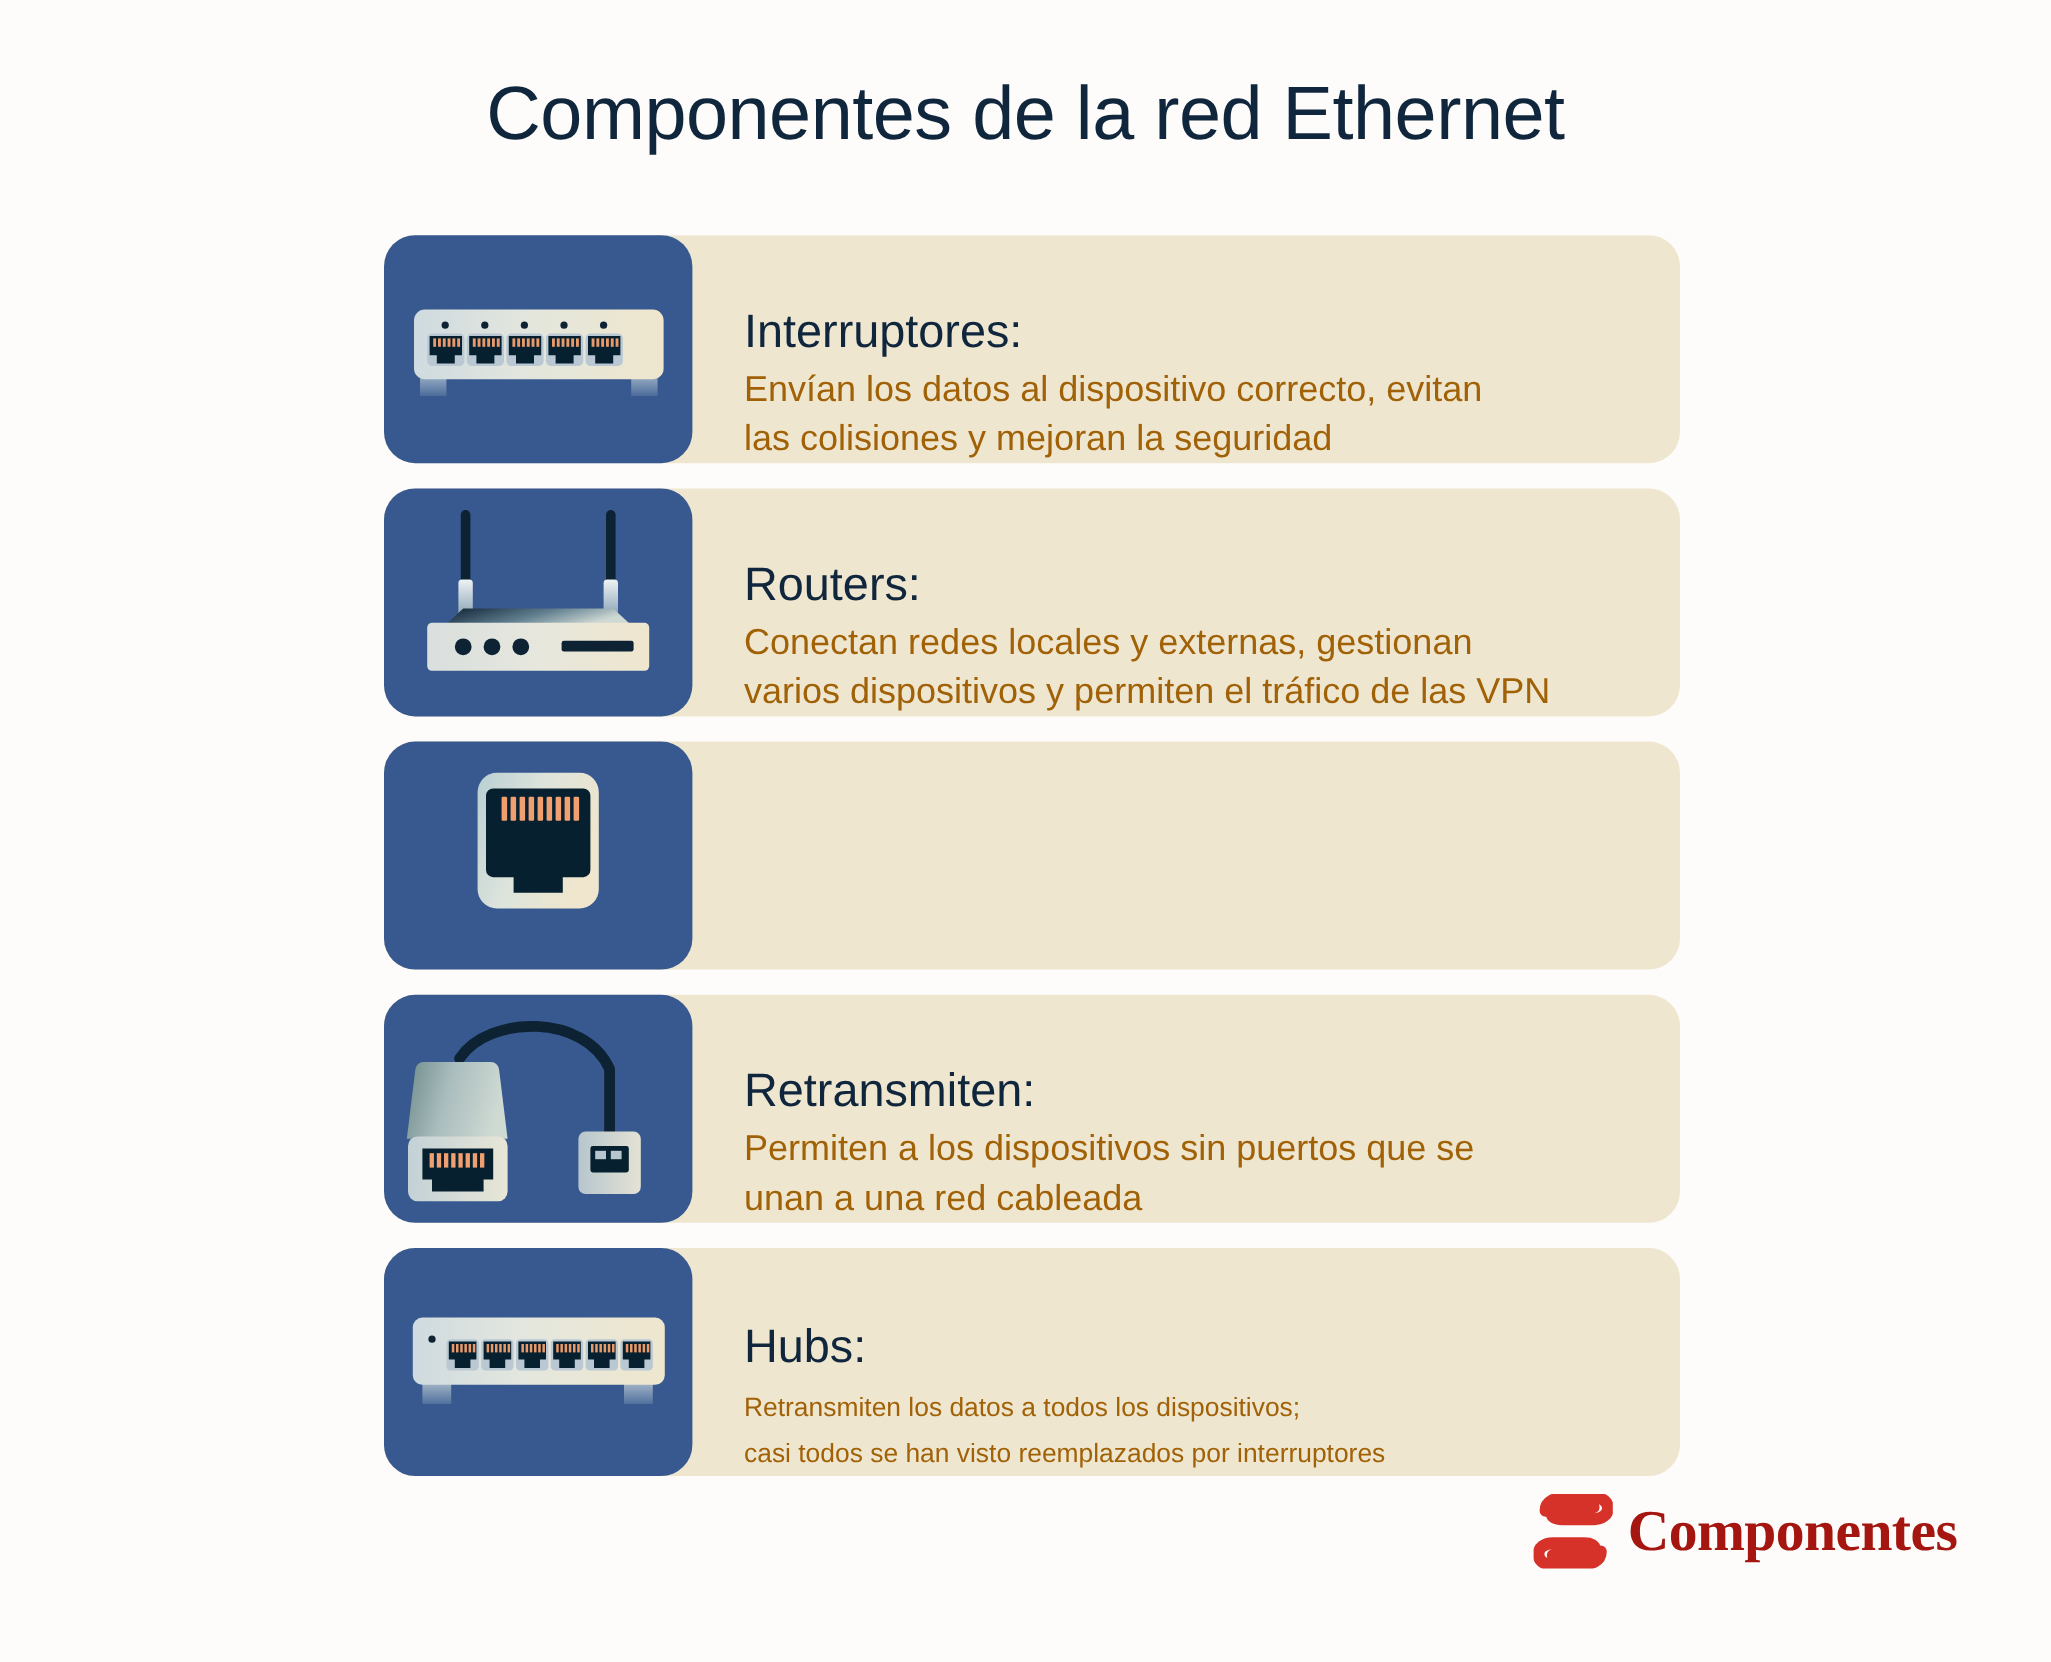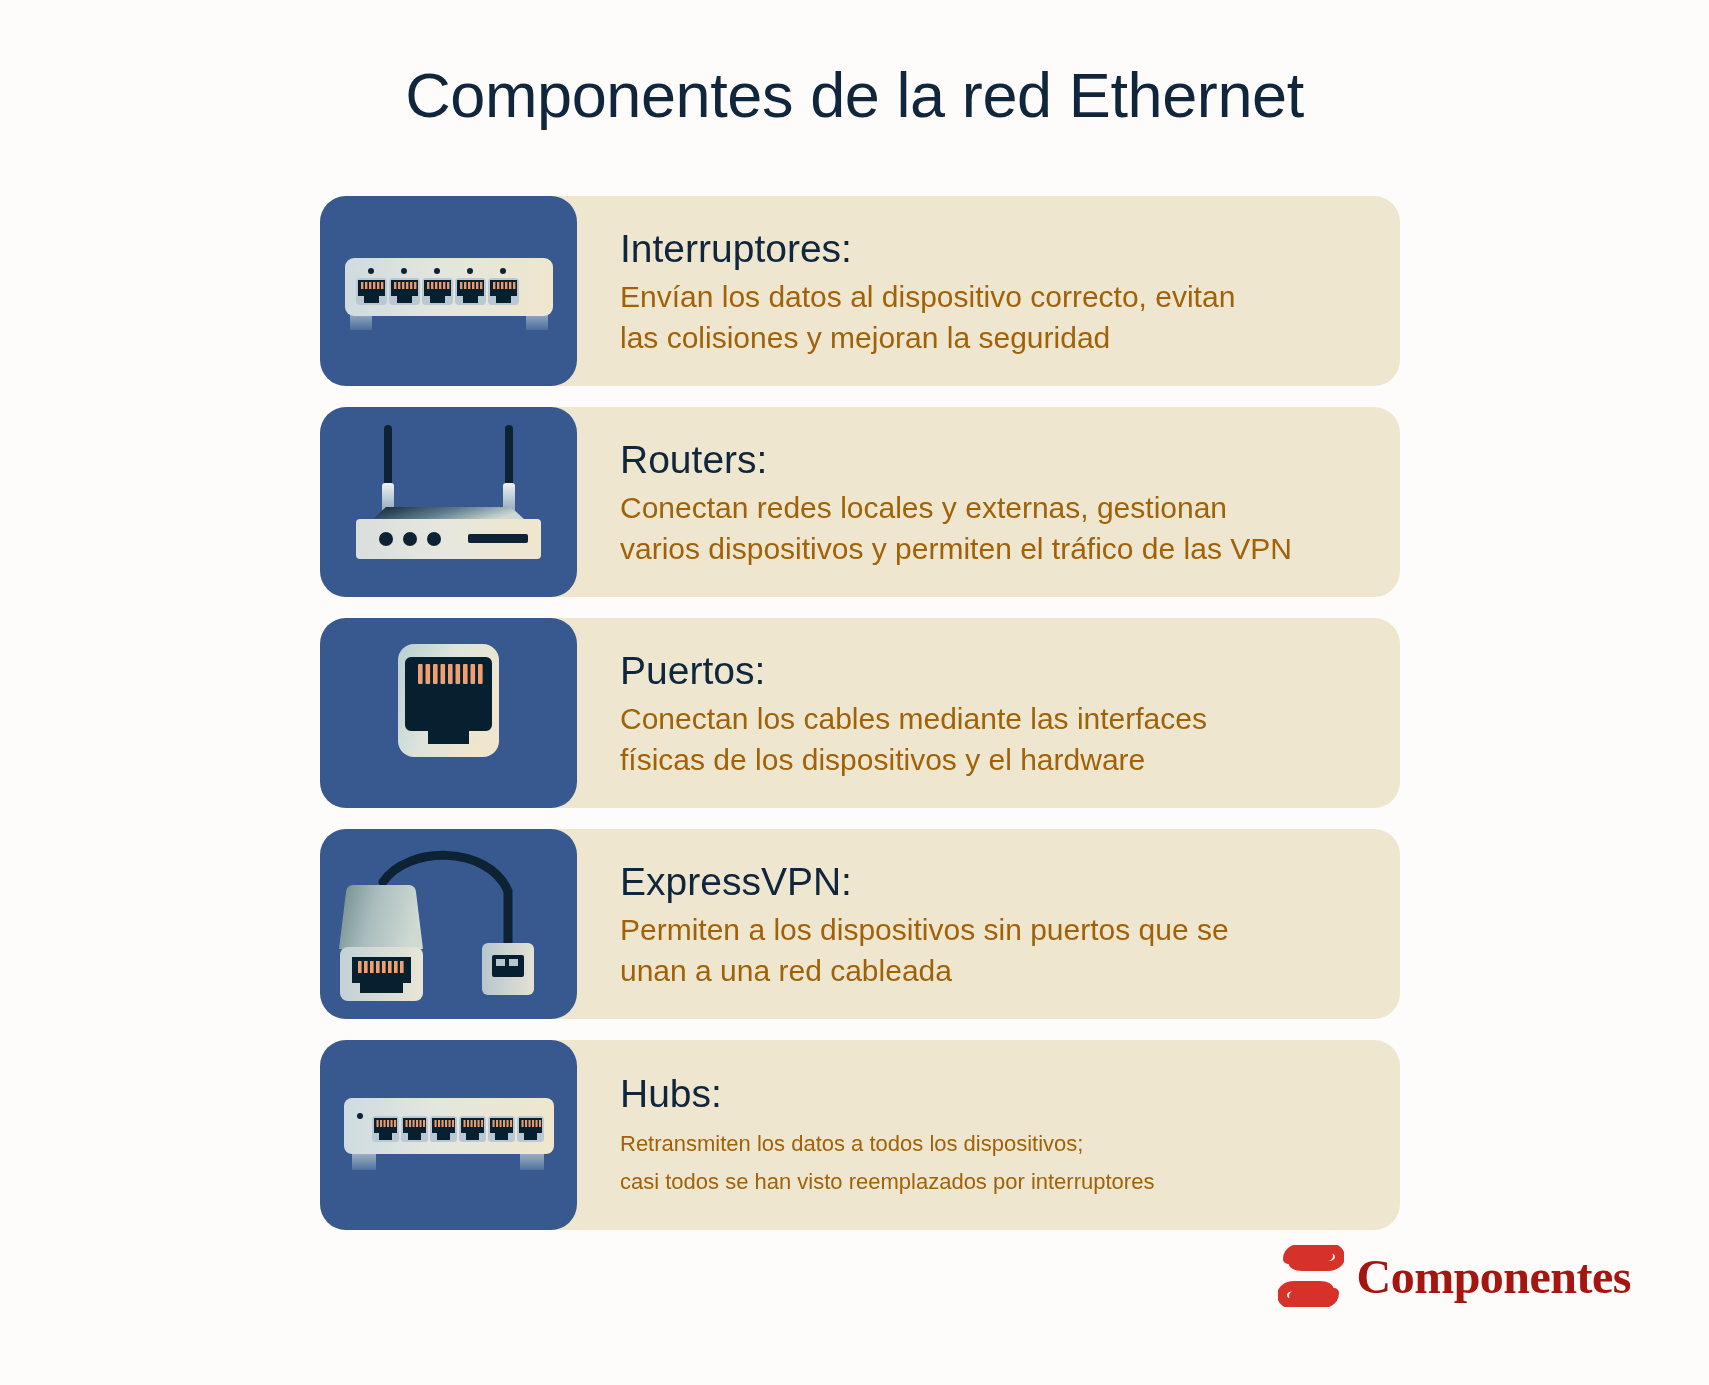--- a/index.html
+++ b/index.html
@@ -63,21 +63,21 @@
     overflow: hidden;
   }
   .text {
     position: absolute;
     left: 300px;
     top: 0;
     width: 770px;
     height: 190px;
     display: flex;
     flex-direction: column;
-    justify-content: center;
+    justify-content: flex-end;
   }
   .heading {
     font-size: 39px;
     line-height: 50px;
     color: #10263c;
     font-weight: 400;
     margin-bottom: 2px;
   }
   .desc {
     font-size: 30px;
@@ -282,25 +282,20 @@
               <rect x="113" y="46" width="4.6" height="20" rx="1"></rect>
               <rect x="120.5" y="46" width="4.6" height="20" rx="1"></rect>
               <rect x="128" y="46" width="4.6" height="20" rx="1"></rect>
               <rect x="135.5" y="46" width="4.6" height="20" rx="1"></rect>
               <rect x="143" y="46" width="4.6" height="20" rx="1"></rect>
               <rect x="150.5" y="46" width="4.6" height="20" rx="1"></rect>
               <rect x="158" y="46" width="4.6" height="20" rx="1"></rect>
             </g>
           </svg>
         </span>
-      </div>
-      <div class="text">
-        <div class="heading">Puertos:</div>
-        <div class="desc">Conectan los cables mediante las interfaces
-físicas de los dispositivos y el hardware</div>
       </div>
     </div>
 
     <div class="row row-adapter">
       <div class="panel"></div>
       <div class="tile">
         <span>
           <svg width="257" height="190" viewBox="0 0 257 190">
             <defs>
               <linearGradient id="adBody" x1="0" y1="0" x2="1" y2="0.2">
@@ -332,21 +327,21 @@
               <rect x="80" y="132" width="3.6" height="12"></rect>
             </g>
             <rect x="162" y="114" width="52" height="52" rx="6" fill="url(#usbBody)"></rect>
             <rect x="172" y="126" width="32" height="22" rx="2" fill="#07202f"></rect>
             <rect x="176" y="130" width="9" height="7" fill="#b7c6cd"></rect>
             <rect x="189" y="130" width="9" height="7" fill="#b7c6cd"></rect>
           </svg>
         </span>
       </div>
       <div class="text">
-        <div class="heading">ExpressVPN:</div>
+        <div class="heading">Retransmiten:</div>
         <div class="desc">Permiten a los dispositivos sin puertos que se
 unan a una red cableada</div>
       </div>
     </div>
 
     <div class="row row-hubs">
       <div class="panel"></div>
       <div class="tile">
         <span>
           <svg width="257" height="190" viewBox="0 0 257 190">

